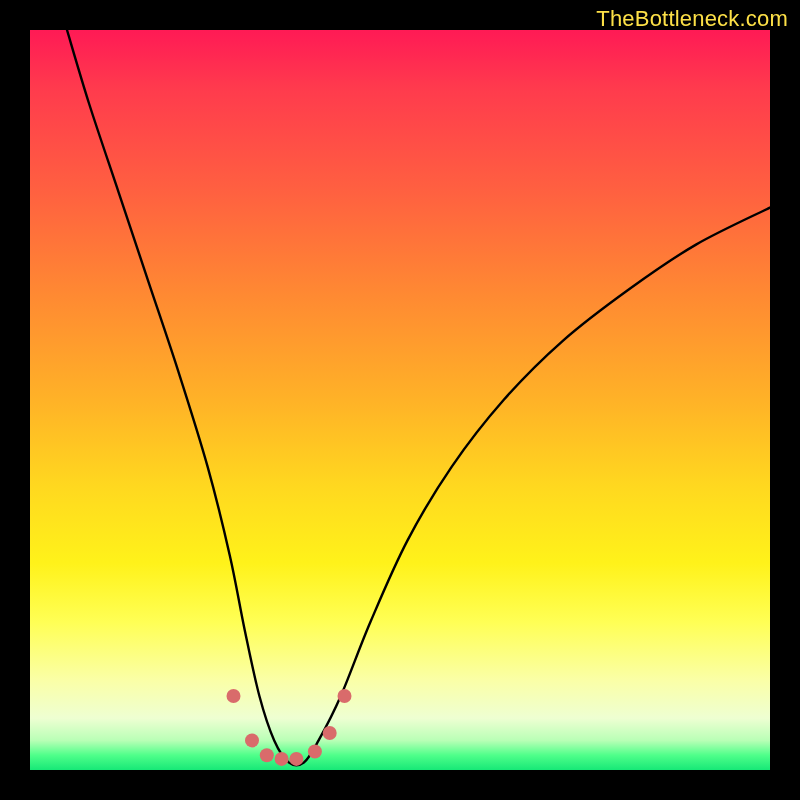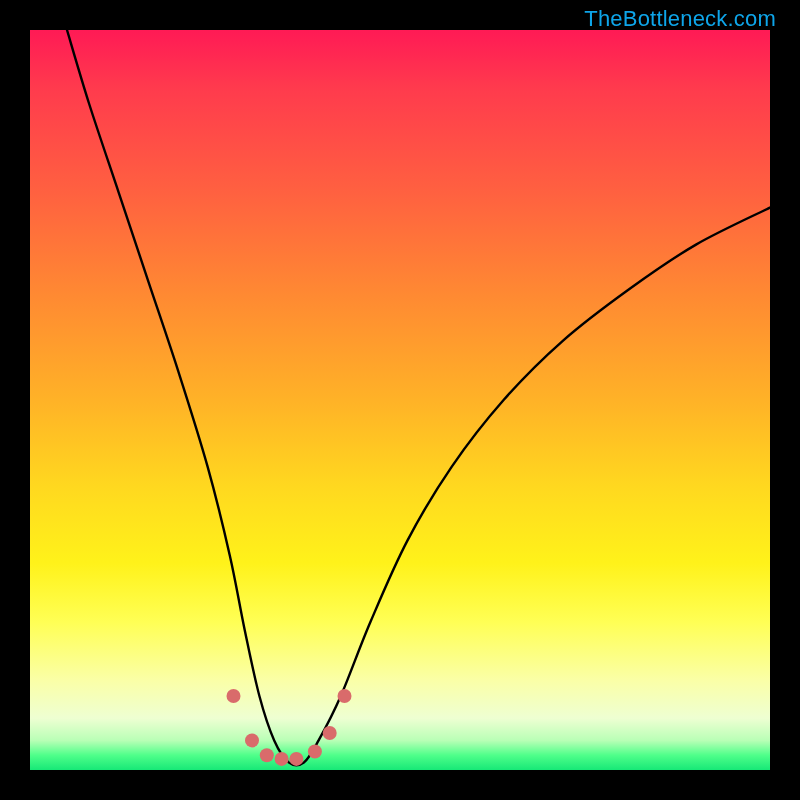--- a/index.html
+++ b/index.html
@@ -41,22 +41,22 @@
       #faffa8 88%,
       #eeffd2 93%,
       #b9ffb6 96%,
       #4fff8a 98%,
       #17e877 100%
     );
   }
   .watermark {
     position: absolute;
     top: 6px;
-    right: 24px;
-    color: #0ea5e9;
+    right: 12px;
+    color: #fde047;
     font-size: 22px;
     font-weight: 500;
     letter-spacing: 0.2px;
     user-select: none;
   }
   svg.curve {
     position: absolute;
     inset: 0;
   }
 </style>

